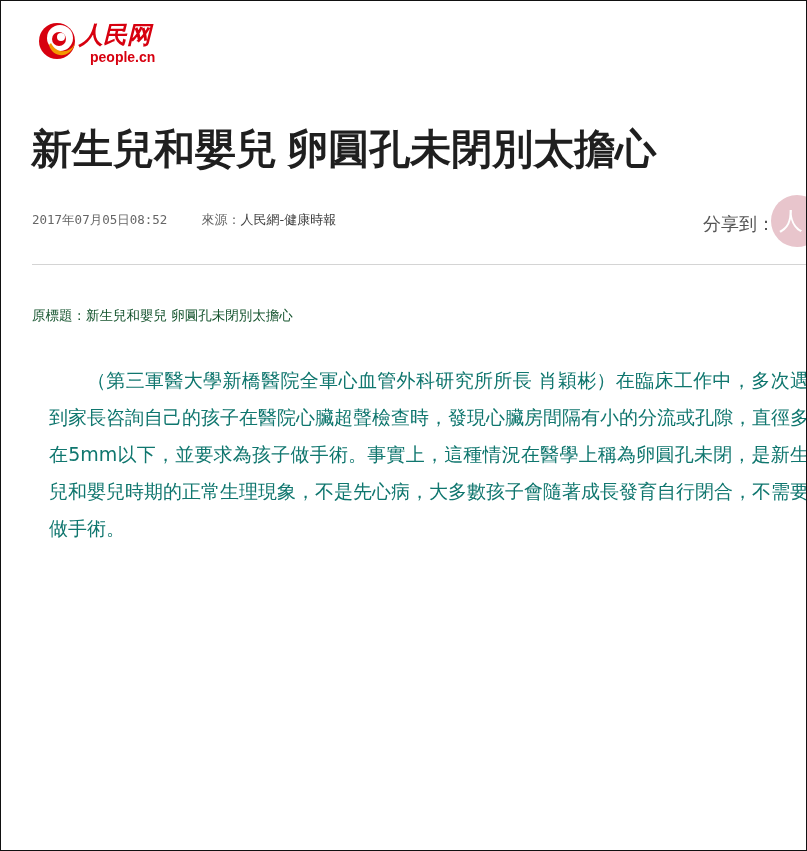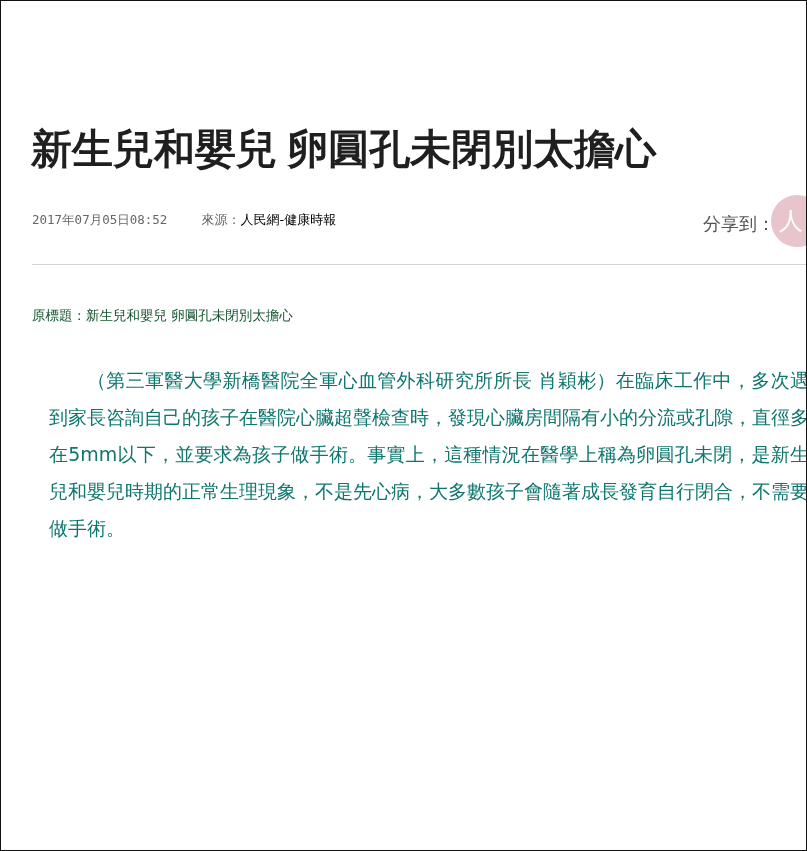--- a/index.html
+++ b/index.html
@@ -71,21 +71,21 @@
     .meta {
       position: absolute;
       left: 31px;
       top: 210px;
       font-size: 13px;
       color: #666;
       white-space: nowrap;
     }
     .meta .date { margin-right: 30px; font-family: "DejaVu Sans Mono", "Liberation Mono", monospace; font-size: 12.5px; }
     .meta .source-label {}
-    .meta .source-link { color: #000000; text-decoration: none; cursor: pointer; margin-top: 47px; }
+    .meta .source-link { color: #404040; text-decoration: none; cursor: pointer; margin-top: 47px; }
     .share {
       position: absolute;
       left: 702px;
       top: 211px;
       font-size: 18px;
       color: #555;
       white-space: nowrap;
     }
     .share-icon {
       position: absolute;
@@ -132,20 +132,33 @@
       margin: 0 0 34px 0;
       text-indent: 38px;
       text-align: justify;
     }
   </style>
 </head>
 <body>
 
 <div class="frame">
 
+  <div class="logo">
+    <svg width="130" height="52" viewBox="0 0 130 52">
+
+      <circle cx="20" cy="26" r="18" fill="#d7000f"></circle>
+      <circle cx="23" cy="23" r="13" fill="#ffffff"></circle>
+      <path d="M12 30 C 16 44, 34 44, 38 28 C 34 38, 20 40, 14 28 Z" fill="#f39800"></path>
+      <circle cx="22" cy="24" r="7" fill="#d7000f"></circle>
+      <circle cx="24" cy="22" r="4" fill="#ffffff"></circle>
+
+      <text x="42" y="28" font-family="DejaVu Serif, serif" font-size="24" font-style="italic" font-weight="bold" fill="#d7000f">人民网</text>
+      <text x="53" y="47" font-family="Liberation Sans, sans-serif" font-size="14" font-weight="bold" fill="#d7000f">people.cn</text>
+    </svg>
+  </div>
 
 
   <h1 class="headline">新生兒和嬰兒 卵圓孔未閉別太擔心</h1>
 
   <div class="meta">
     <span class="date">2017年07月05日08:52</span>
     <span class="source-label">來源：</span><a class="source-link">人民網-健康時報</a>
   </div>
 
   <div class="share">分享到：</div>

